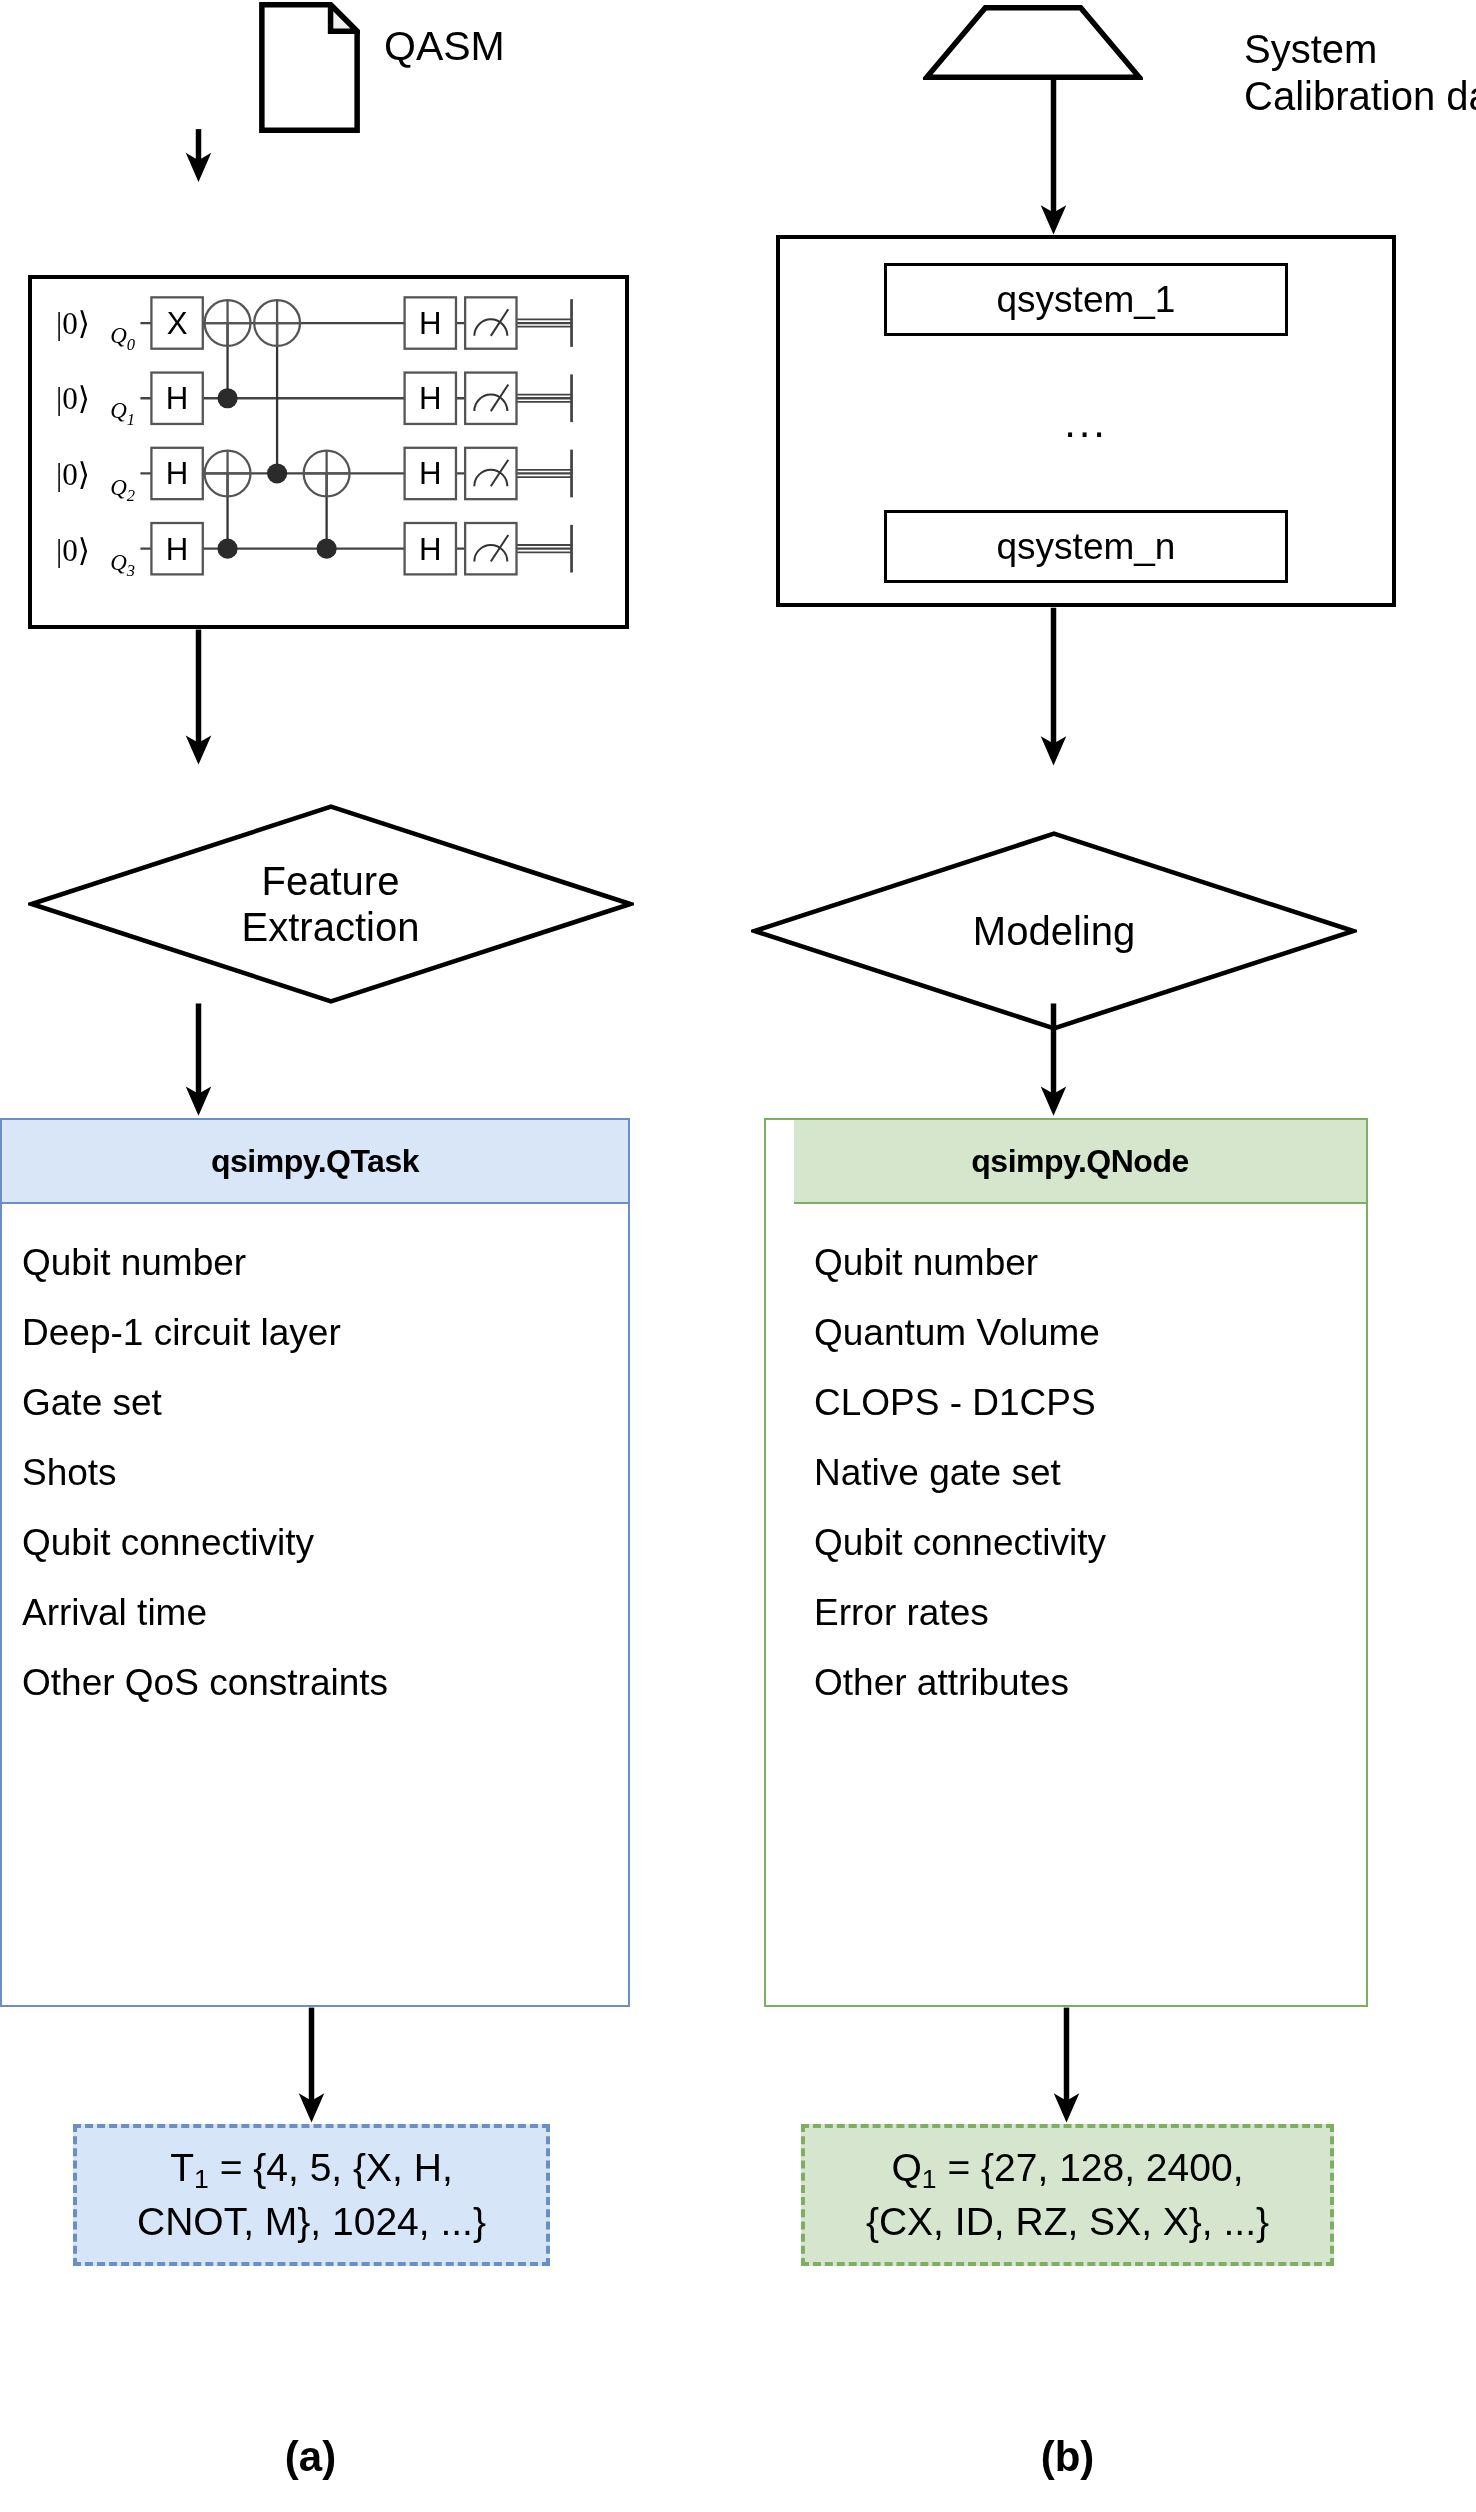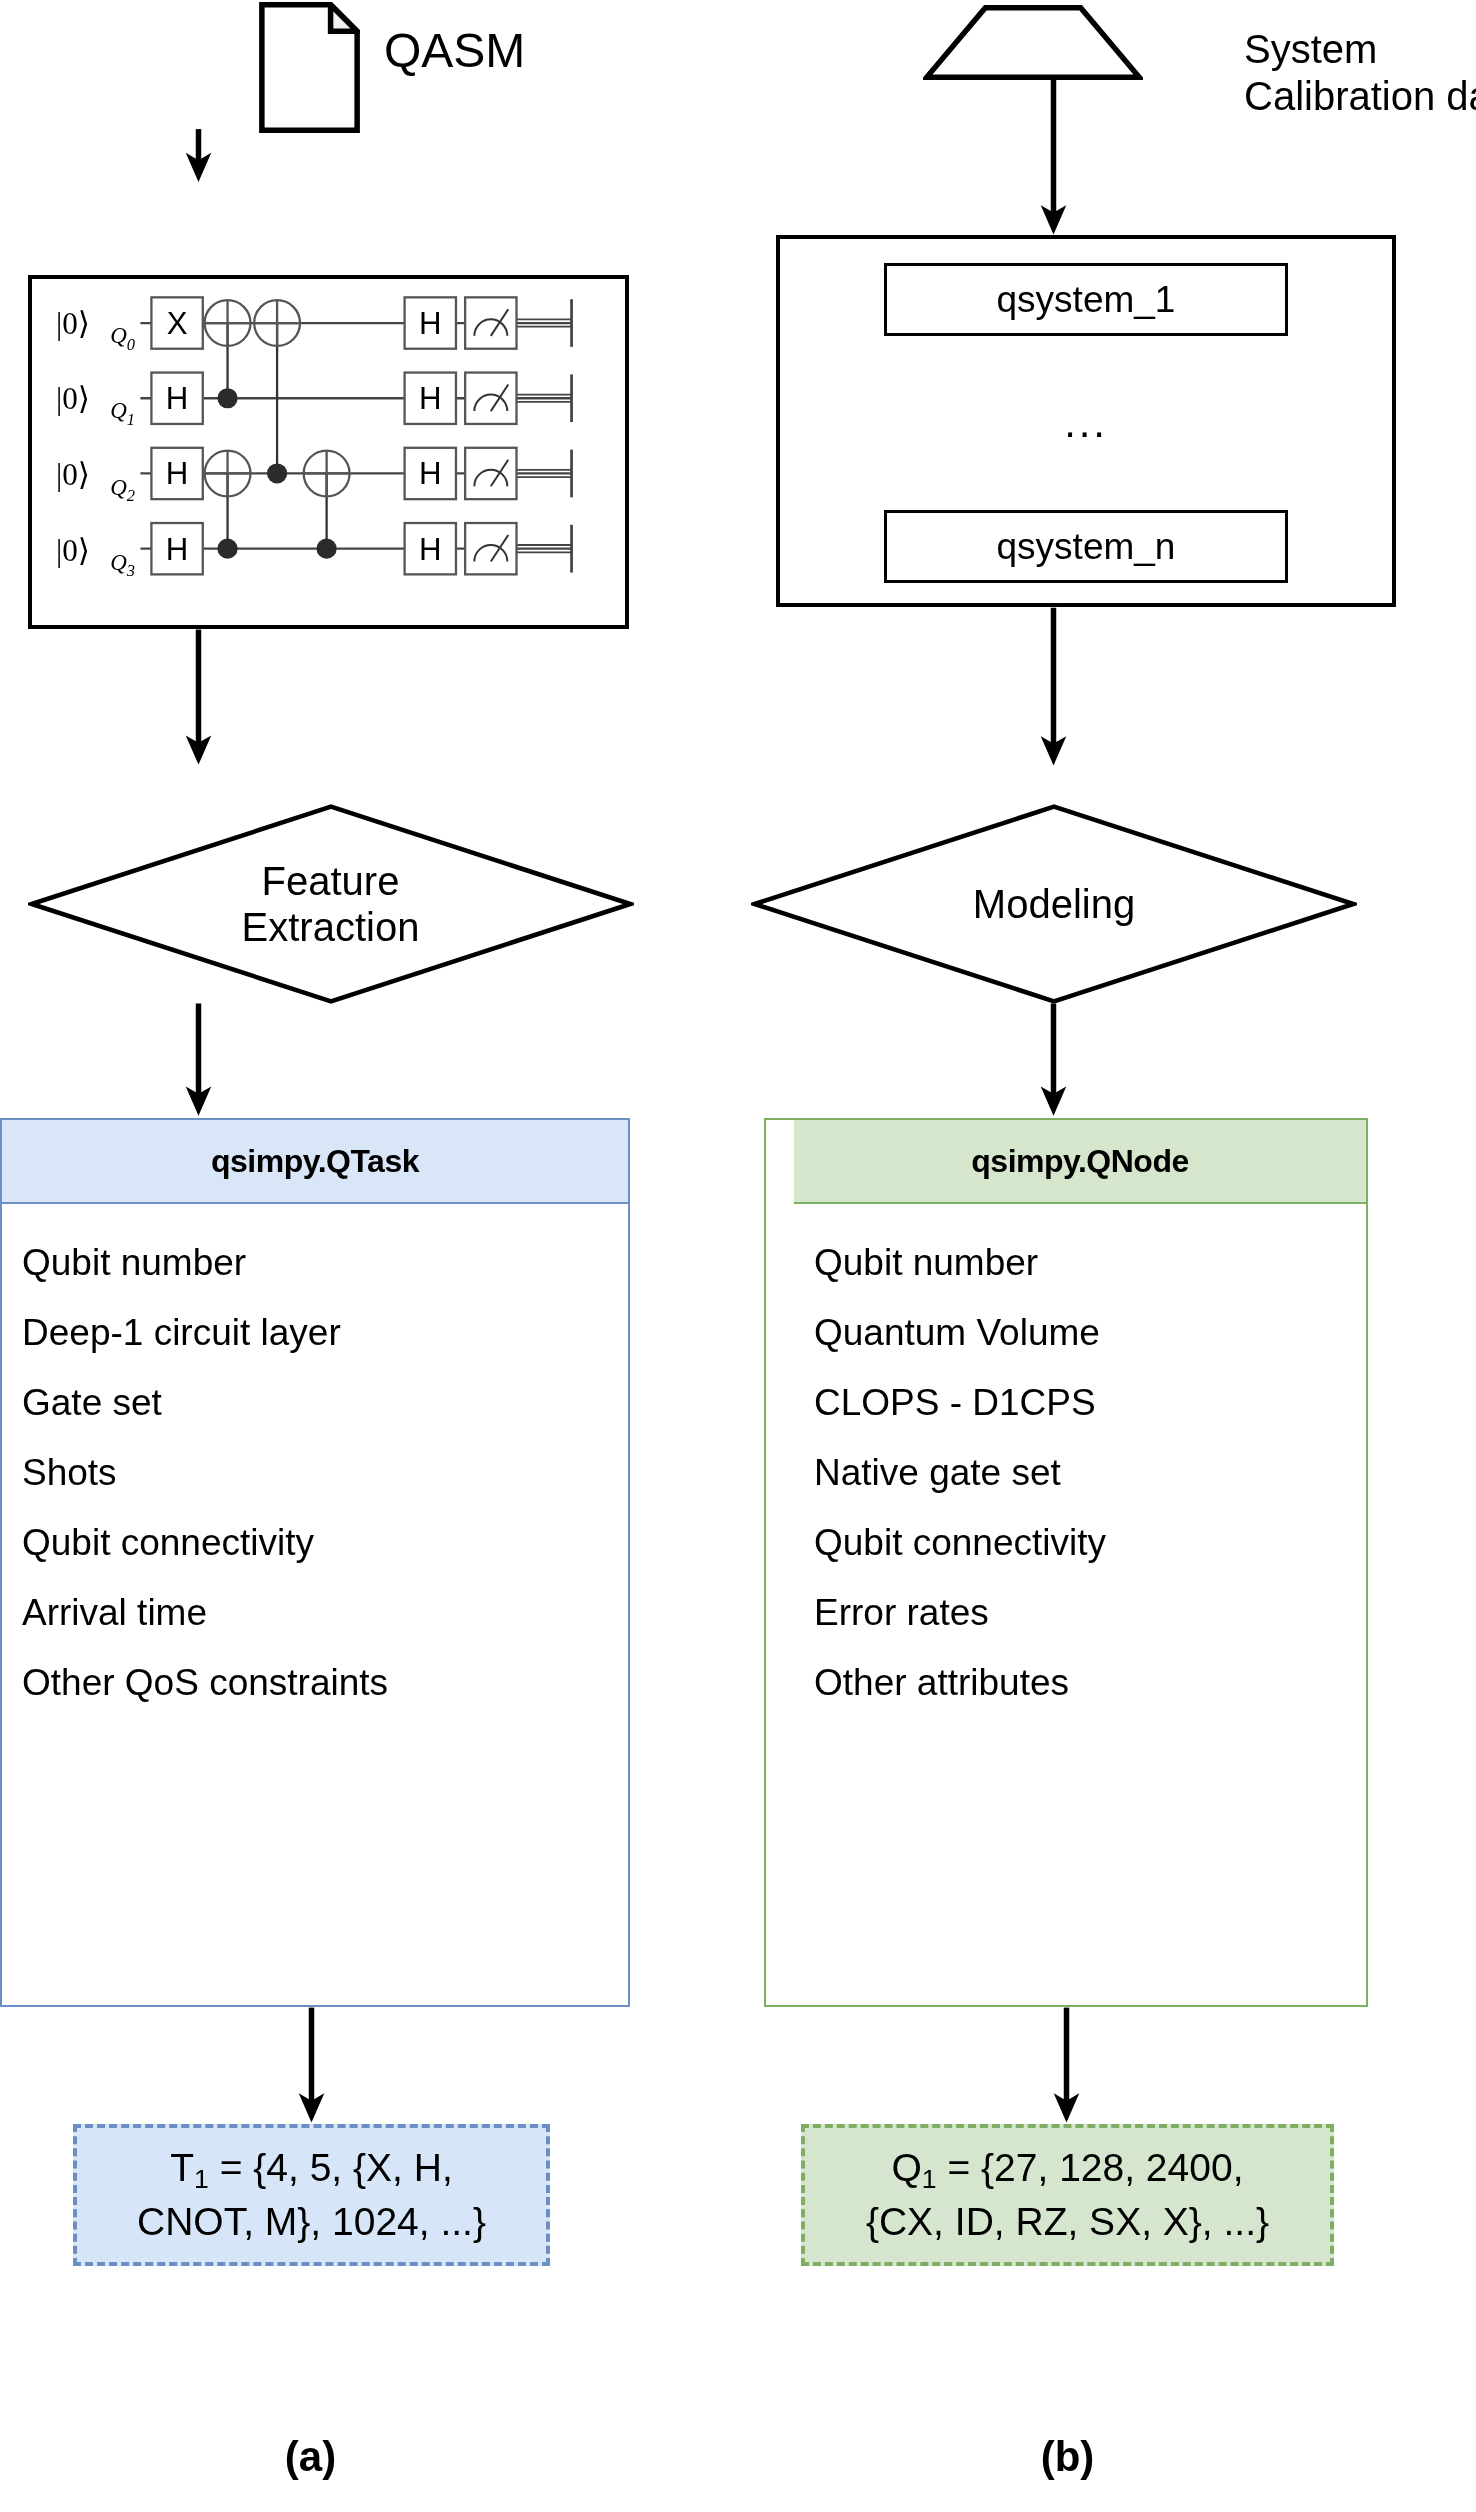--- a/index.html
+++ b/index.html
@@ -14,21 +14,21 @@
     color: #000;
     overflow: hidden;
   }
   .stage { position: absolute; inset: 0; }
   .abs { position: absolute; }
 
   
   .file-icon { width: 101px; height: 131px; }
 
   .qasm-label {
-    font-size: 48px;
+    font-size: 41px;
     color: #000;
     white-space: nowrap;
   }
   .syscal-label {
     font-size: 40px;
     color: #000;
     line-height: 1.18;
     text-align: left;
     white-space: nowrap;
   }
@@ -340,21 +340,21 @@
     <div class="qsys-box">qsystem_1</div>
     <div class="qsys-dots">...</div>
     <div class="qsys-box">qsystem_n</div>
   </div>
 
   <svg class="abs conn" style="left:1017px; top:607px;" width="73" height="161" viewBox="0 0 80 175">
     <line x1="40" y1="0" x2="40" y2="157" stroke="#000" stroke-width="6"></line>
     <polygon points="40,173 26,141 40,149 54,141" fill="#000"></polygon>
   </svg>
 
-  <div class="abs diamond-wrap" style="left:751px; top:803px;">
+  <div class="abs diamond-wrap" style="left:751px; top:830px;">
     <svg width="606" height="202" viewBox="0 0 660 220" xmlns="http://www.w3.org/2000/svg">
       <polygon points="330,4 656,110 330,216 4,110" fill="#ffffff" stroke="#000000" stroke-width="5"></polygon>
     </svg>
     <div class="diamond-label">
       <span>Modeling</span>
     </div>
   </div>
 
   <svg class="abs conn" style="left:1017px; top:1003px;" width="73" height="115" viewBox="0 0 80 125">
     <line x1="40" y1="0" x2="40" y2="107" stroke="#000" stroke-width="6"></line>

